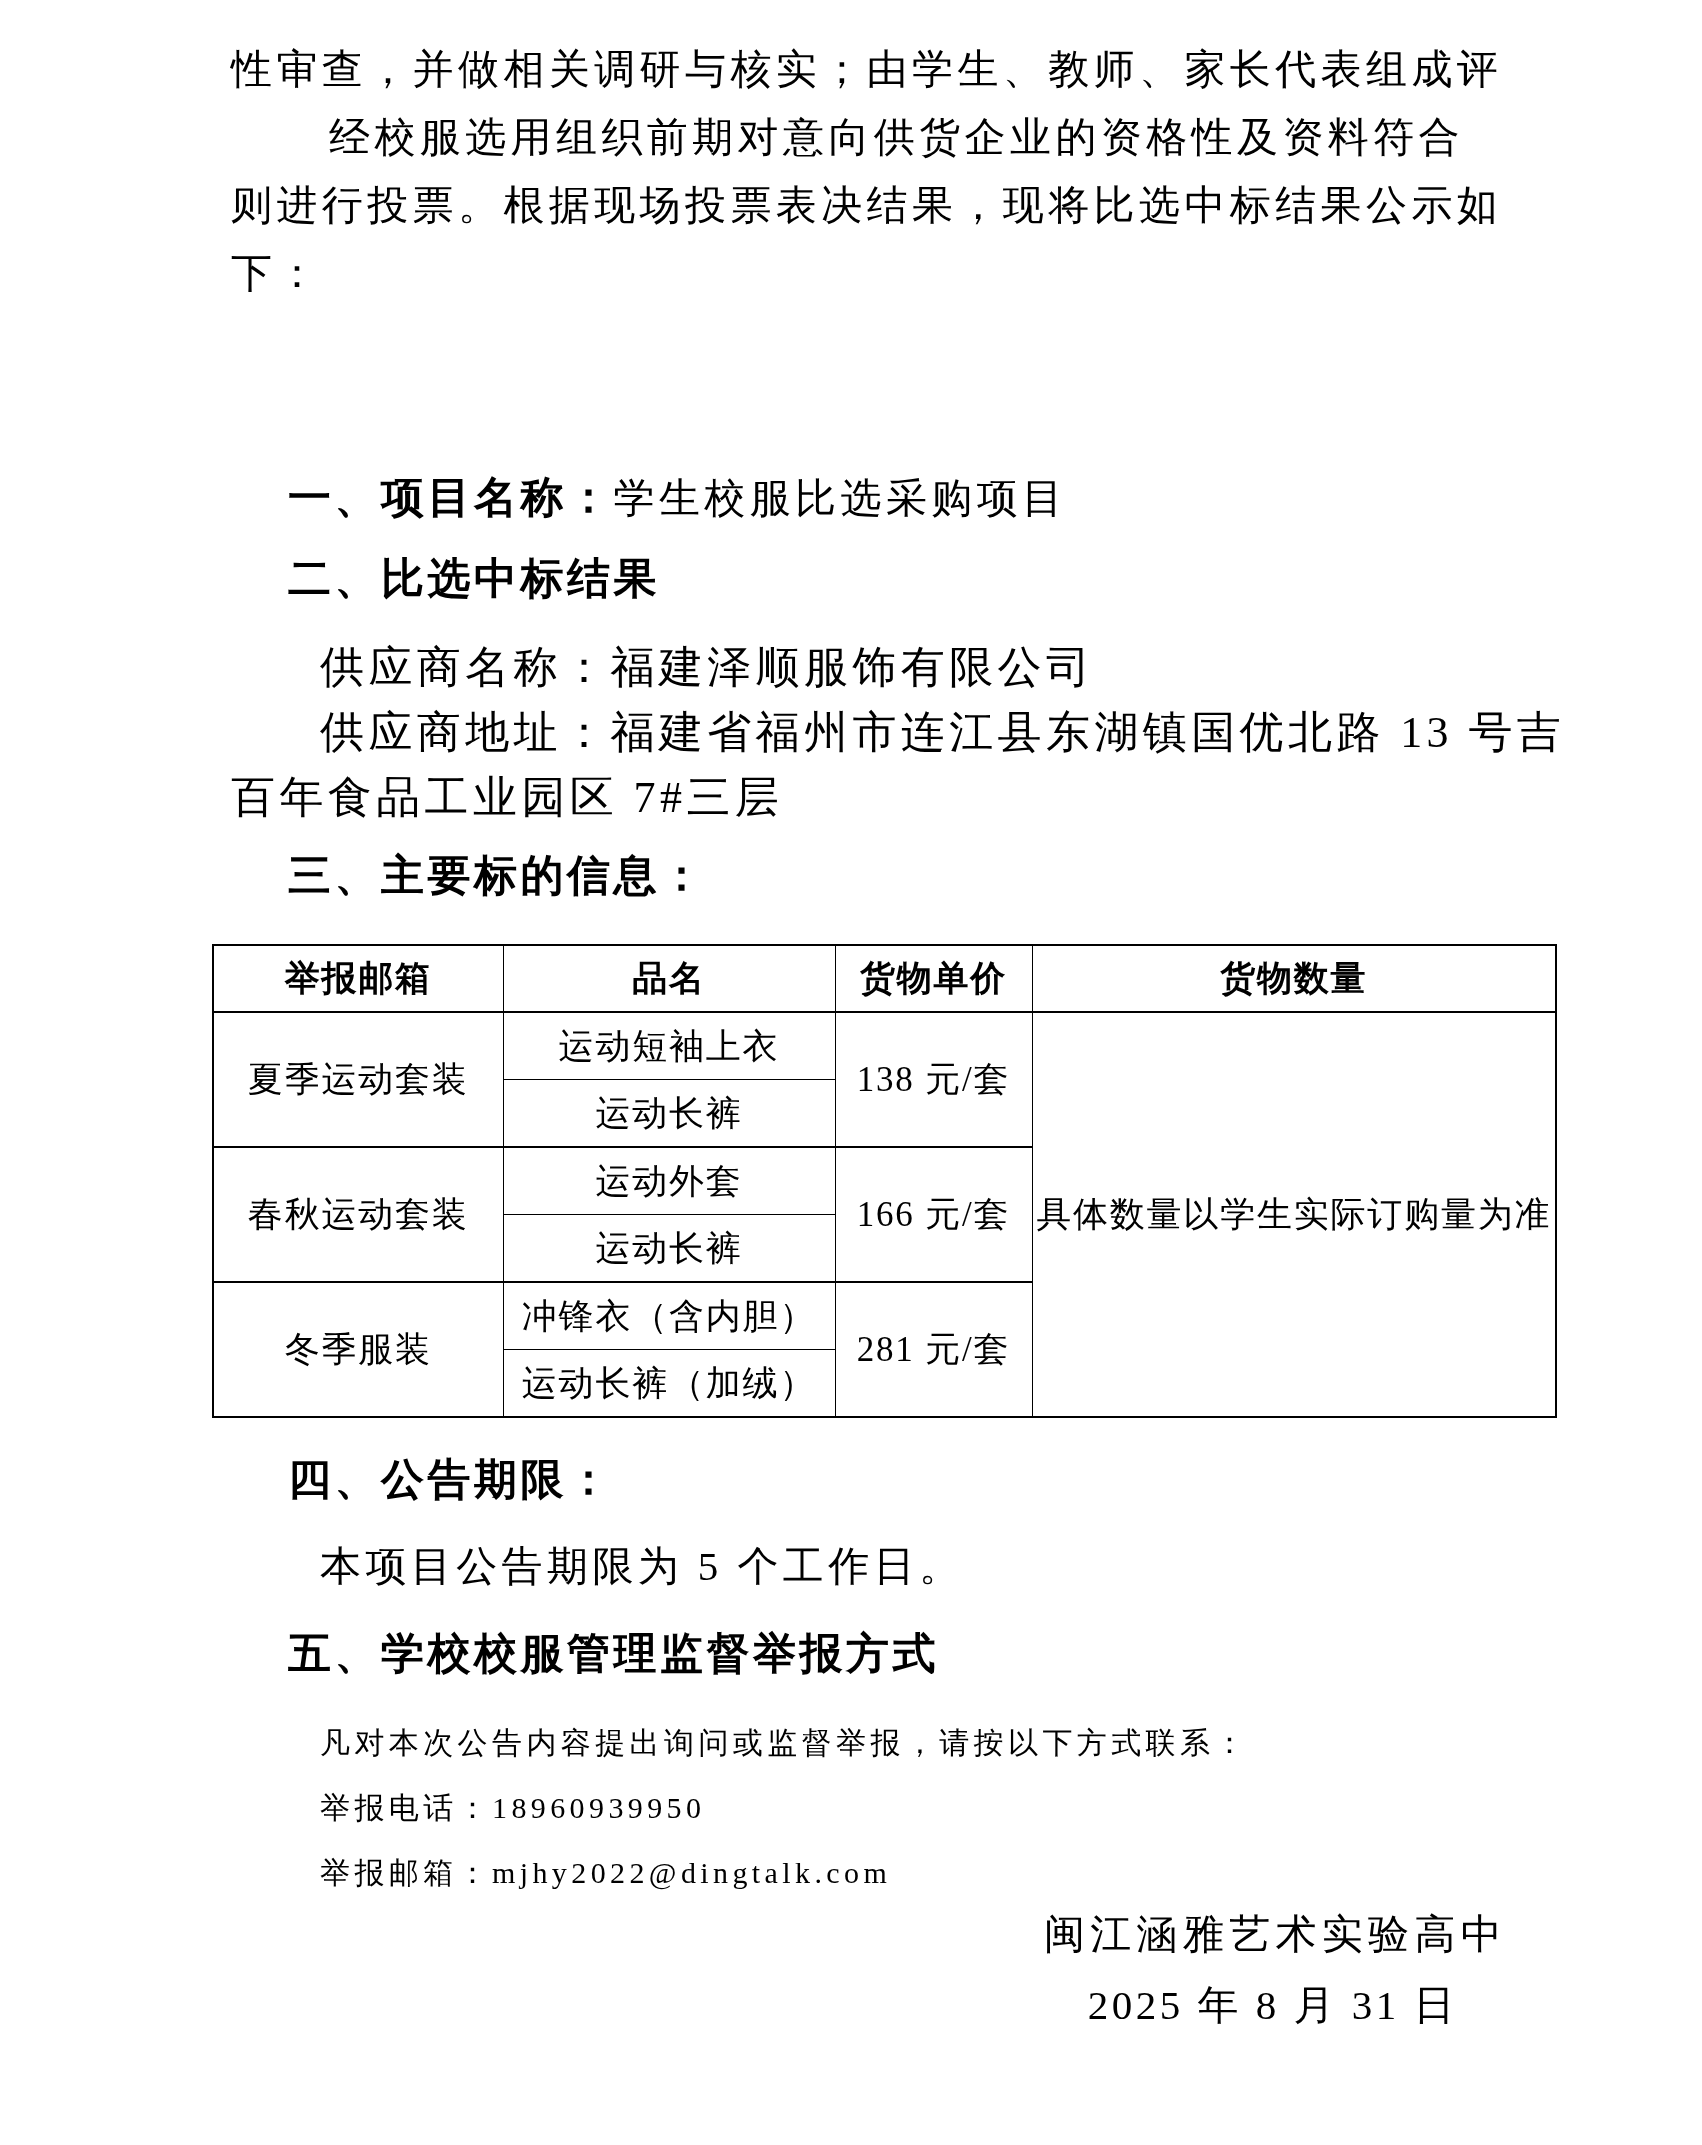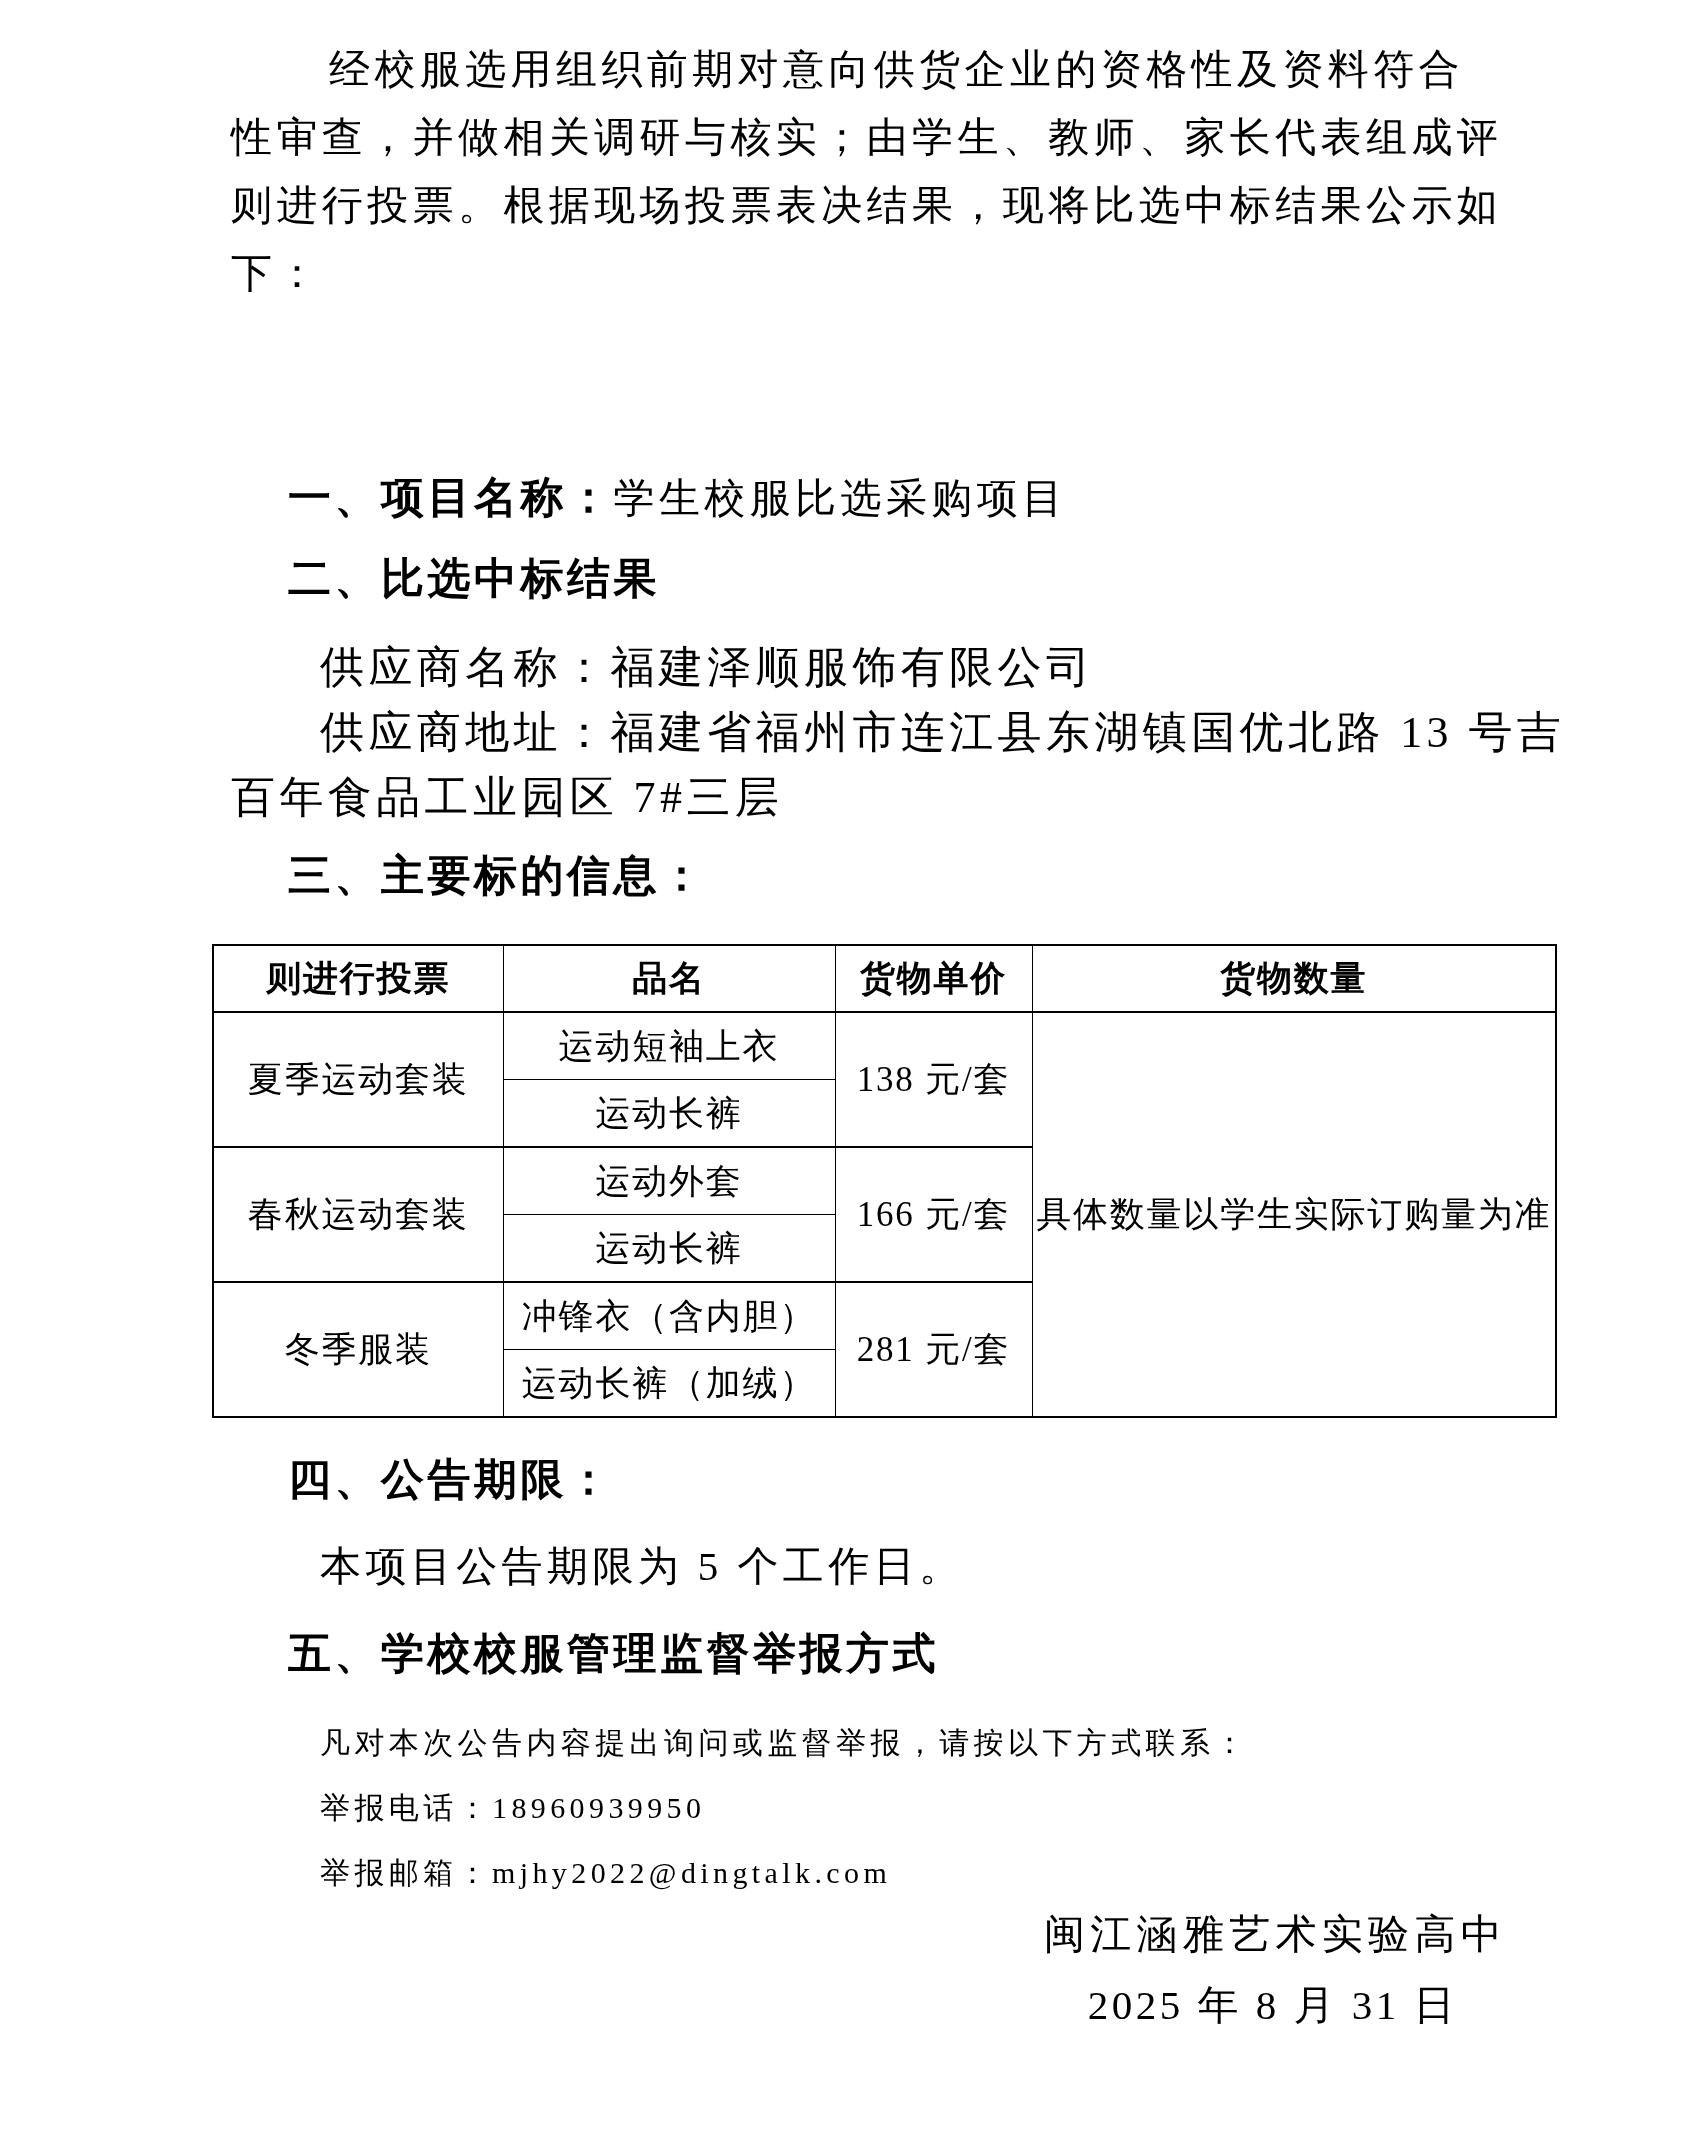--- a/index.html
+++ b/index.html
@@ -80,22 +80,22 @@
     height: 53px; line-height: 53px;
     font-size: 41px; letter-spacing: 3.5px; white-space: nowrap;
   }
 </style>
 </head>
 <body>
 
 <div class="page">
 
   <div class="para">
+    <div class="line">性审查，并做相关调研与核实；由学生、教师、家长代表组成评</div>
     <div class="line indent-first">经校服选用组织前期对意向供货企业的资格性及资料符合</div>
-    <div class="line">性审查，并做相关调研与核实；由学生、教师、家长代表组成评</div>
     <div class="line">则进行投票。根据现场投票表决结果，现将比选中标结果公示如</div>
     <div class="line">下：</div>
   </div>
 
   <div class="heading" id="heading-1">
     <span>一、项目名称：</span><span class="value">学生校服比选采购项目</span>
   </div>
 
   <div class="heading" id="heading-2">二、比选中标结果</div>
 
@@ -109,21 +109,21 @@
 
   <table class="notice-table">
     <colgroup>
       <col style="width:290px">
       <col style="width:332px">
       <col style="width:197px">
       <col style="width:524px">
     </colgroup>
     <thead>
       <tr>
-        <th>则进行投票</th>
+        <th>举报邮箱</th>
         <th>品名</th>
         <th>货物单价</th>
         <th>货物数量</th>
       </tr>
     </thead>
     <tbody>
       <tr class="group-start">
         <td rowspan="2">夏季运动套装</td>
         <td>运动短袖上衣</td>
         <td rowspan="2">138 元/套</td>

